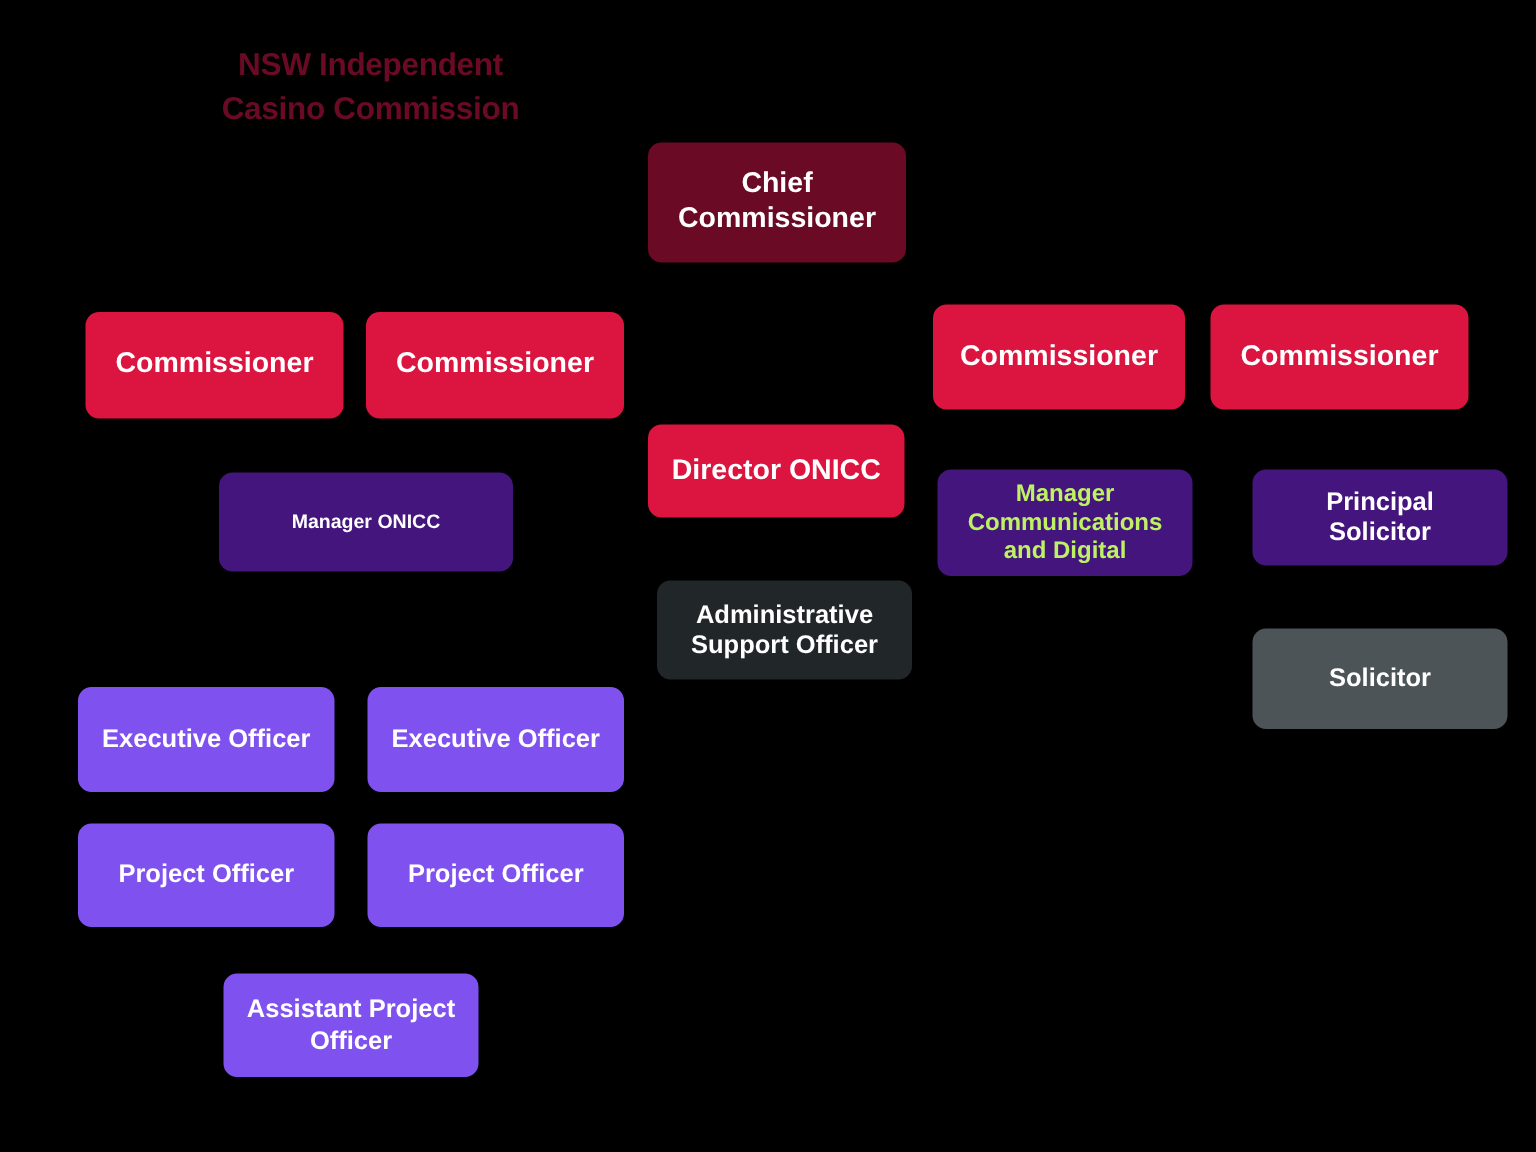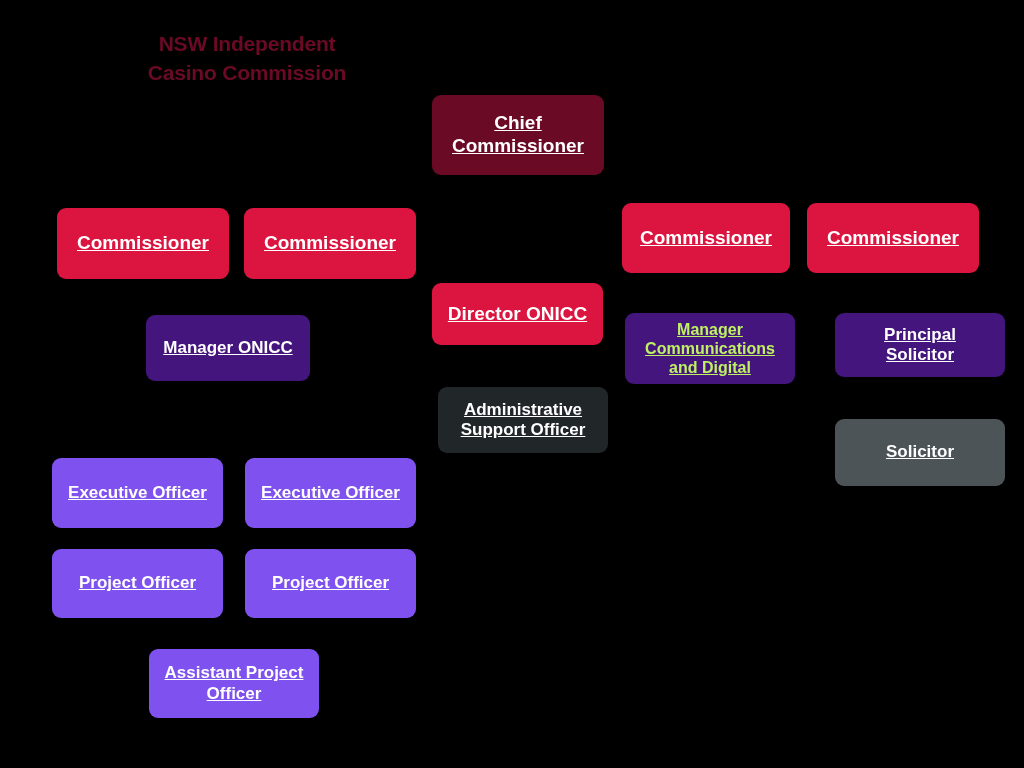--- a/index.html
+++ b/index.html
@@ -54,40 +54,39 @@
     line-height: 1.2;
     padding: 4px 8px;
     white-space: pre-line;
     user-select: none;
   }
 
   .node-label {
     display: block;
     width: 100%;
     white-space: pre-line;
-    text-decoration: underline;
   }
 </style>
 </head>
 <body style="background: rgb(0, 0, 0);">
 
 <div id="org-canvas" style="background: rgb(0, 0, 0);">
 
   <div class="org-title" style="color: rgb(107, 10, 37);">NSW Independent
 Casino Commission</div>
 
   <div id="nodes-layer">
       <div class="node" style="left: 432px; top: 95px; width: 172px; height: 80px; background: rgb(107, 10, 37); font-size: 19px; color: rgb(255, 255, 255);"><span class="node-label">Chief
 Commissioner</span></div>
       <div class="node" style="left: 57px; top: 208px; width: 172px; height: 71px; background: rgb(220, 20, 64); font-size: 19px; color: rgb(255, 255, 255);"><span class="node-label">Commissioner</span></div>
       <div class="node" style="left: 244px; top: 208px; width: 172px; height: 71px; background: rgb(220, 20, 64); font-size: 19px; color: rgb(255, 255, 255);"><span class="node-label">Commissioner</span></div>
       <div class="node" style="left: 622px; top: 203px; width: 168px; height: 70px; background: rgb(220, 20, 64); font-size: 19px; color: rgb(255, 255, 255);"><span class="node-label">Commissioner</span></div>
       <div class="node" style="left: 807px; top: 203px; width: 172px; height: 70px; background: rgb(220, 20, 64); font-size: 19px; color: rgb(255, 255, 255);"><span class="node-label">Commissioner</span></div>
       <div class="node" style="left: 432px; top: 283px; width: 171px; height: 62px; background: rgb(220, 20, 64); font-size: 19px; color: rgb(255, 255, 255);"><span class="node-label">Director ONICC</span></div>
-      <div class="node" style="left: 146px; top: 315px; width: 164px; height: 66px; background: rgb(68, 21, 124); font-size: 17px; color: rgb(255, 255, 255); justify-content: flex-end;"><span class="node-label">Manager ONICC</span></div>
+      <div class="node" style="left: 146px; top: 315px; width: 196px; height: 66px; background: rgb(68, 21, 124); font-size: 13px; color: rgb(255, 255, 255); justify-content: flex-end;"><span class="node-label">Manager ONICC</span></div>
       <div class="node" style="left: 625px; top: 313px; width: 170px; height: 71px; background: rgb(68, 21, 124); font-size: 16px; color: #bef264;"><span class="node-label">Manager
 Communications
 and Digital</span></div>
       <div class="node" style="left: 835px; top: 313px; width: 170px; height: 64px; background: rgb(68, 21, 124); font-size: 17px; color: rgb(255, 255, 255);"><span class="node-label">Principal
 Solicitor</span></div>
       <div class="node" style="left: 438px; top: 387px; width: 170px; height: 66px; background: rgb(33, 38, 41); font-size: 17px; color: rgb(255, 255, 255);"><span class="node-label">Administrative
 Support Officer</span></div>
       <div class="node" style="left: 835px; top: 419px; width: 170px; height: 67px; background: rgb(76, 84, 88); font-size: 17px; color: rgb(255, 255, 255);"><span class="node-label">Solicitor</span></div>
       <div class="node" style="left: 52px; top: 458px; width: 171px; height: 70px; background: rgb(127, 82, 240); font-size: 17px; color: rgb(255, 255, 255);"><span class="node-label">Executive Officer</span></div>
       <div class="node" style="left: 245px; top: 458px; width: 171px; height: 70px; background: rgb(127, 82, 240); font-size: 17px; color: rgb(255, 255, 255);"><span class="node-label">Executive Officer</span></div>

